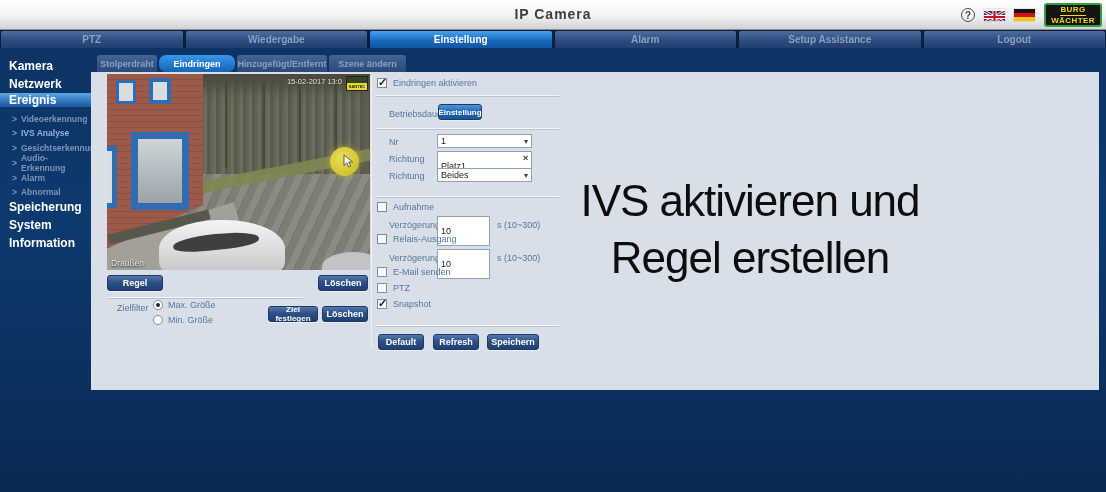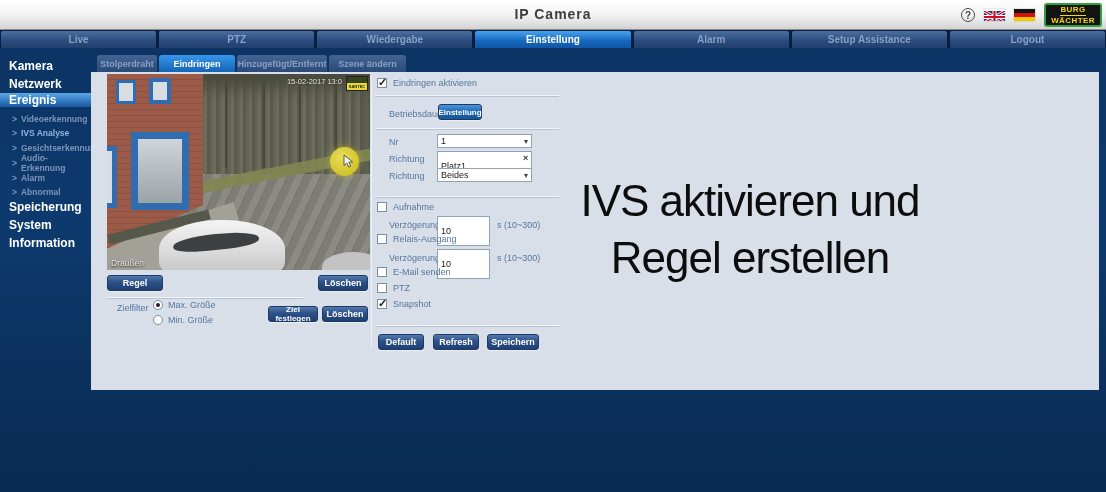--- a/index.html
+++ b/index.html
@@ -36,21 +36,21 @@
   .side-item.main { padding-left:9px; color:#ffffff; font-weight:bold; font-size:12px; }
   .side-item.main.active { background:linear-gradient(180deg,#5aa9e8 0%,#1d5da5 90%); }
   .side-item.sub { padding-left:12px; color:#7e95ba; font-weight:bold; font-size:8.5px; gap:4px; }
   .side-item.sub .arr { color:#6f9bd4; font-size:8.5px; font-weight:bold; }
   .side-item.sub.hl { color:#8fb3e0; }
 
   
   .subtabs { position:absolute; left:97px; top:55px; height:17px; display:flex; gap:2px; }
   .subtab { height:17px; border-radius:3px 3px 0 0; display:flex; align-items:center; justify-content:center;
     background:linear-gradient(180deg,#446592 0%,#29497a 100%); color:#8aa0bf; font-size:9px; font-weight:bold; cursor:pointer; }
-  .subtab.active { background:linear-gradient(180deg,#3697ec 0%,#1464b5 100%); color:#ffffff; }
+  .subtab.active { background:linear-gradient(180deg,#3697ec 0%,#1464b5 100%); color:#ffffff;border-radius:7px; }
 
   
   .panel { position:absolute; left:91px; top:72px; width:1008px; height:318px; background:#d9dfe9; }
 
   
   .video { position:absolute; left:16px; top:2px; width:263px; height:196px; overflow:hidden;
     background:linear-gradient(170deg,#85857c 0%,#74746c 60%,#6b6b63 100%); cursor:crosshair; }
   .trees { position:absolute; left:70px; top:0; width:193px; height:112px;
     background:repeating-linear-gradient(90deg,#6d6d5e 0 3px,#5a5a4c 3px 6px,#646454 6px 9px);
     box-shadow:inset 0 14px 16px #4a4a3e; }
@@ -137,21 +137,20 @@
           <div class="s3"></div>
       </div>
       <div class="bw-logo">
         <span>BURG</span>
         <span>WÄCHTER</span>
       </div>
     </div>
   </header>
 
   <nav class="navbar">
-    <div class="nav-tab">Live</div>
     <div class="nav-tab">PTZ</div>
     <div class="nav-tab">Wiedergabe</div>
     <div class="nav-tab active">Einstellung</div>
     <div class="nav-tab">Alarm</div>
     <div class="nav-tab">Setup Assistance</div>
     <div class="nav-tab">Logout</div>
   </nav>
 
   <aside class="sidebar">
     <div class="side-item main" style="top:11px">Kamera</div>

